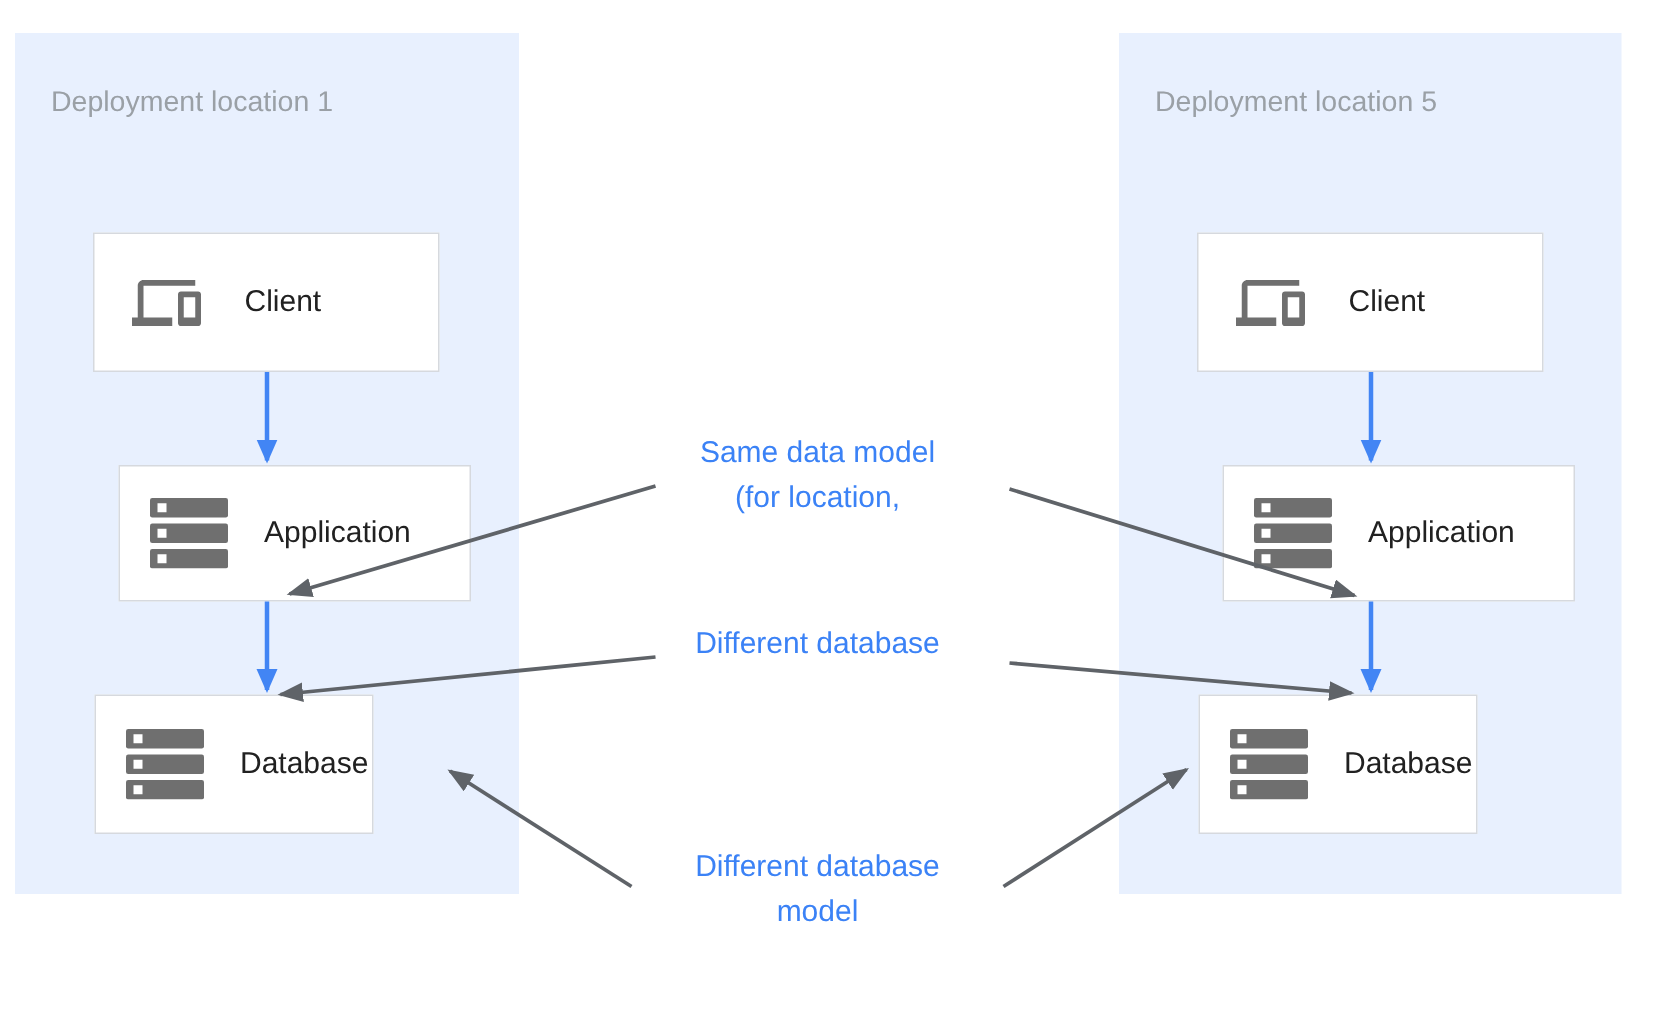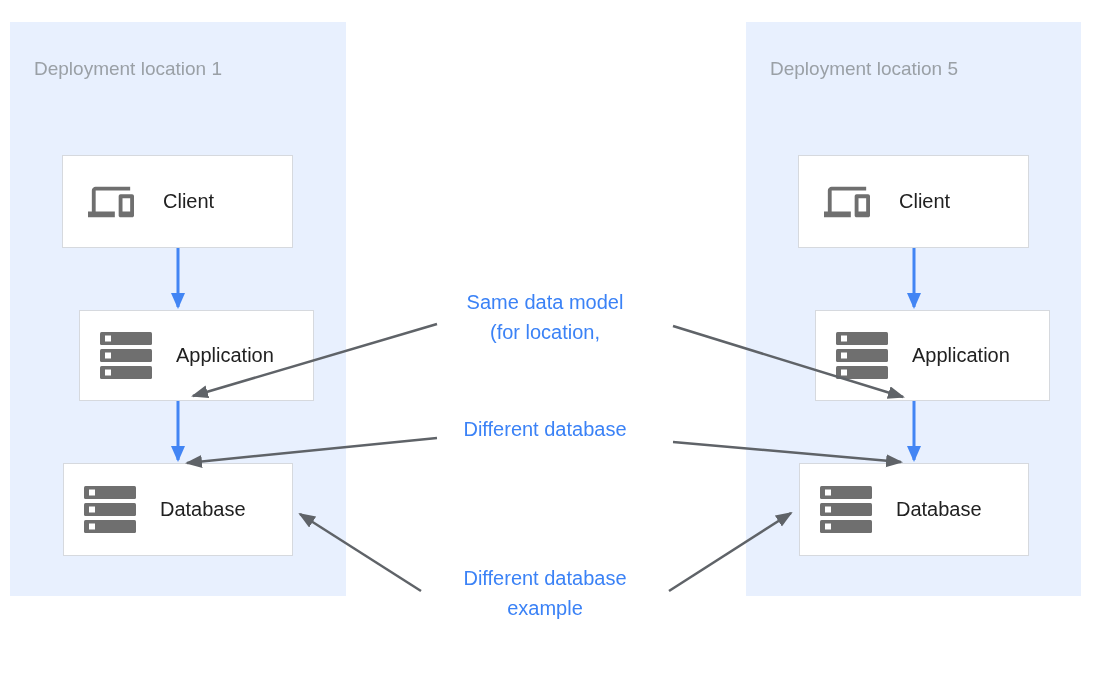--- a/index.html
+++ b/index.html
@@ -41,21 +41,21 @@
     position: absolute;
     background: #ffffff;
     border: 1px solid var(--box-border);
     display: flex;
     align-items: center;
     padding-left: 20px;
     gap: 24px;
   }
   .node-client   { left: 52px; top: 133px; width: 231px; height: 93px; }
   .node-app      { left: 45px; top: 288px; width: 235px; height: 91px; margin-left: 24px; }
-  .node-db       { left: 53px; top: 441px; width: 230px; height: 93px; }
+  .node-db       { left: 53px; top: 441px; width: 186px; height: 93px; }
   .node-label {
     font-size: 20px;
     color: var(--text);
     white-space: nowrap;
   }
   .icon { color: var(--icon-gray); display: inline-flex; flex: 0 0 auto; }
   .annotation {
     position: absolute;
     left: 420px;
     width: 250px;
@@ -166,21 +166,21 @@
 
   <div class="annotation annotation-1">
     <div>Same data model</div>
     <div>(for location,</div>
   </div>
   <div class="annotation annotation-2">
     <div>Different database</div>
   </div>
   <div class="annotation annotation-3">
     <div>Different database</div>
-    <div>example</div>
+    <div>model</div>
   </div>
 
   <svg class="arrow-layer" width="1106" height="684" viewBox="0 0 1106 684">
     <defs>
       <marker id="head-blue" markerUnits="userSpaceOnUse" markerWidth="18" markerHeight="16" refX="14" refY="7" orient="auto">
         <path class="head-blue" d="M0,0 L16,7 L0,14 Z"></path>
       </marker>
       <marker id="head-gray" markerUnits="userSpaceOnUse" markerWidth="20" markerHeight="15" refX="15" refY="6.5" orient="auto">
         <path class="head-gray" d="M0,0 L17,6.5 L0,13 Z"></path>
       </marker>

